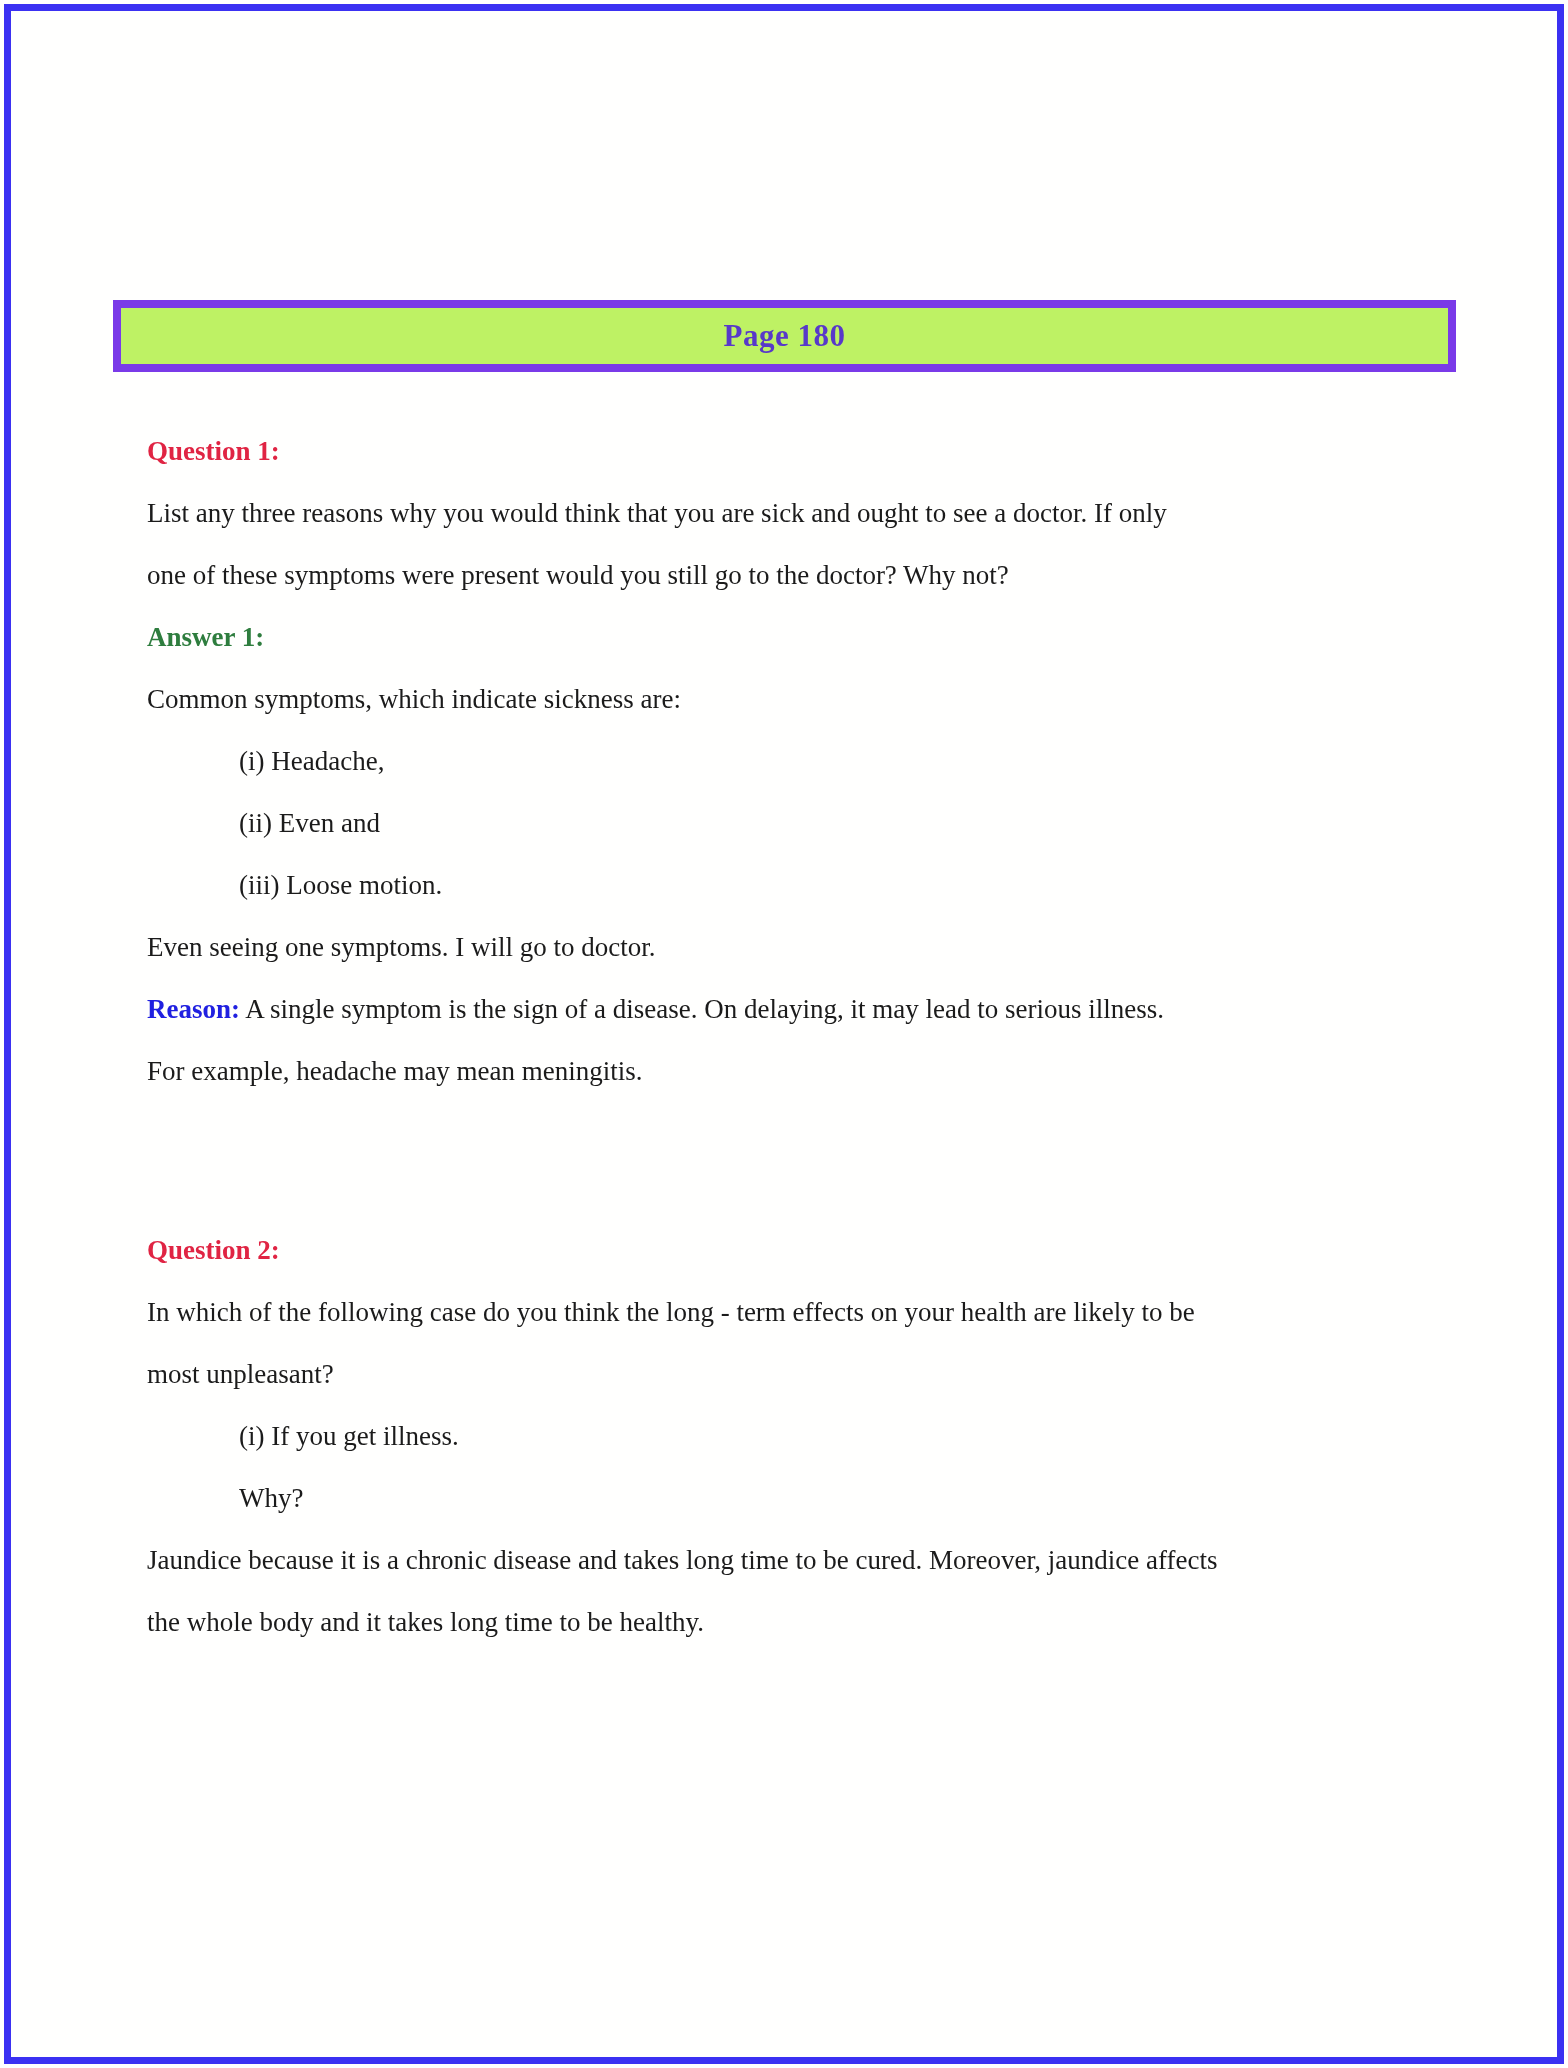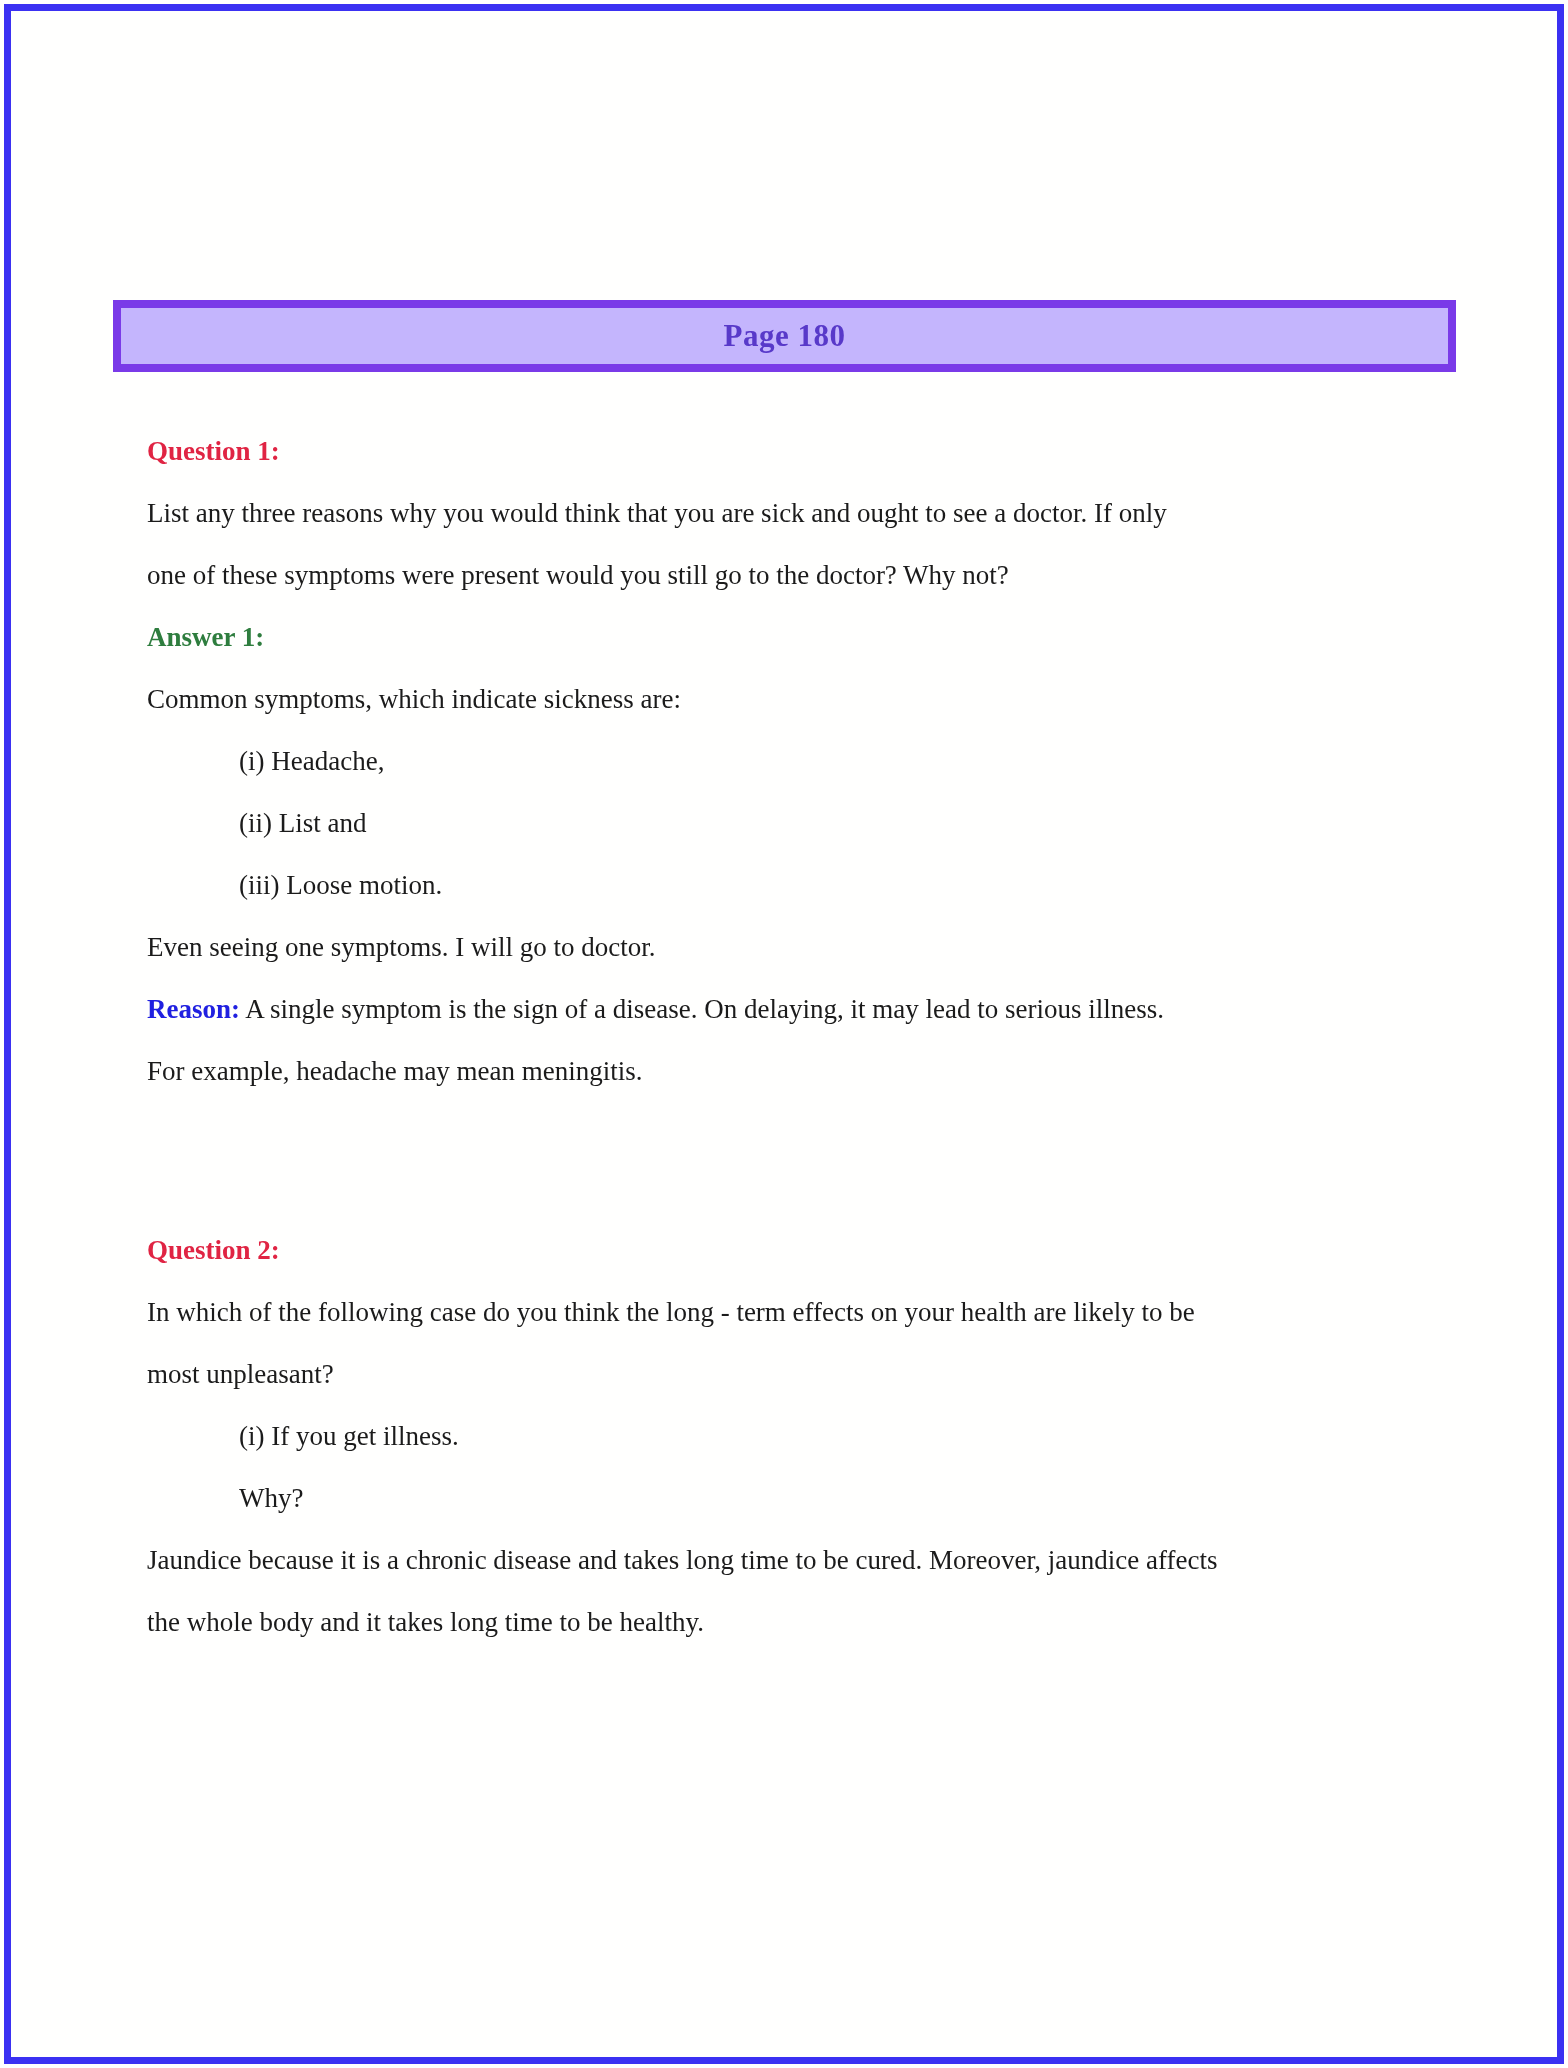--- a/index.html
+++ b/index.html
@@ -22,21 +22,21 @@
     pointer-events: none;
   }
   .title-box {
     position: absolute;
     left: 113px;
     top: 300px;
     width: 1343px;
     height: 72px;
     box-sizing: border-box;
     border: 8px solid #7a3ae8;
-    background: #c4b5fd;
+    background: #bef264;
     display: flex;
     align-items: center;
     justify-content: center;
   }
   .title-text {
     color: #5839c9;
     font-size: 31px;
     font-weight: bold;
     letter-spacing: 0.5px;
   }
@@ -84,21 +84,21 @@
 
   <div class="content">
 
     <div class="line q-label">Question 1:</div>
     <div class="line">List any three reasons why you would think that you are sick and ought to see a doctor. If only</div>
     <div class="line">one of these symptoms were present would you still go to the doctor? Why not?</div>
 
     <div class="line a-label">Answer 1:</div>
     <div class="line">Common symptoms, which indicate sickness are:</div>
     <div class="line indent">(i) Headache,</div>
-    <div class="line indent">(ii) List and</div>
+    <div class="line indent">(ii) Even and</div>
     <div class="line indent">(iii) Loose motion.</div>
     <div class="line">Even seeing one symptoms. I will go to doctor.</div>
     <div class="line"><span class="reason-label">Reason:</span><span> A single symptom is the sign of a disease. On delaying, it may lead to serious illness.</span></div>
     <div class="line">For example, headache may mean meningitis.</div>
 
     <div class="line q-label gap-before-q2">Question 2:</div>
     <div class="line">In which of the following case do you think the long - term effects on your health are likely to be</div>
     <div class="line">most unpleasant?</div>
     <div class="line indent">(i) If you get illness.</div>
     <div class="line indent">Why?</div>

